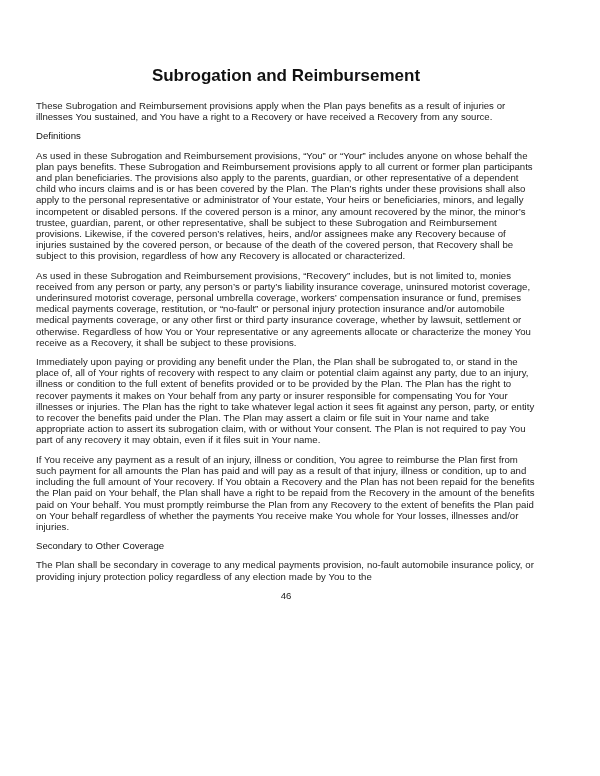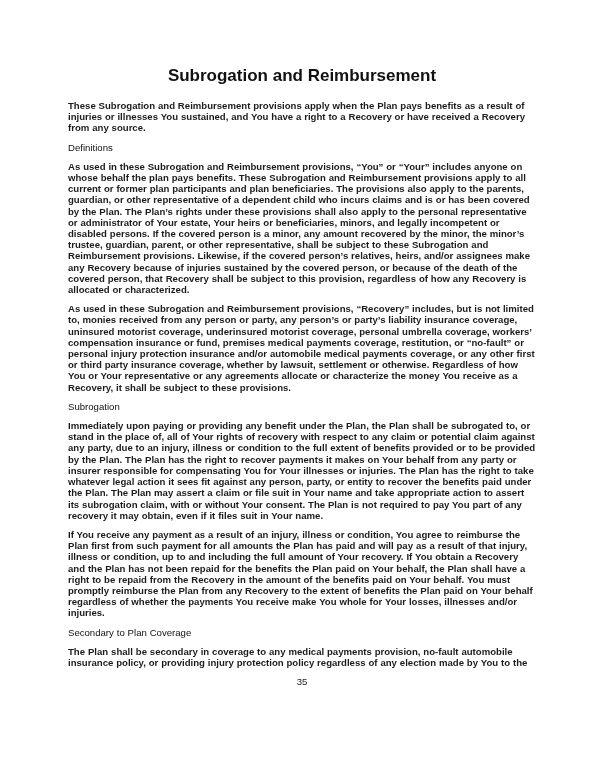--- a/index.html
+++ b/index.html
@@ -6,40 +6,39 @@
     margin: 0;
     padding: 0;
     background: #ffffff;
   }
   .page {
     position: relative;
     width: 600px;
     height: 776px;
     box-sizing: border-box;
     background: #ffffff;
-    padding: 66px 64px 0 68px;
+    padding: 66px 64px 0 36px;
     font-family: "Liberation Sans", "DejaVu Sans", sans-serif;
     color: #1c1c1c;
     -webkit-font-smoothing: antialiased;
   }
   .doc-title {
     font-size: 17px;
     line-height: 20px;
     font-weight: bold;
     text-align: center;
     margin: 0 0 14px 0;
     color: #111111;
   }
   .body-text, .section-heading {
     font-size: 9.6px;
     line-height: 11.2px;
     margin: 0 0 8px 0;
     text-align: left;
     word-spacing: 0.2px;
-    font-weight: bold;
   }
   .section-heading {
     font-weight: normal;
     color: #111111;
   }
   .page-number {
     font-size: 9.6px;
     line-height: 11.2px;
     text-align: center;
     margin-top: 8px;
@@ -53,26 +52,25 @@
   <h1 class="doc-title">Subrogation and Reimbursement</h1>
 
   <p class="body-text">These Subrogation and Reimbursement provisions apply when the Plan pays benefits as a result of injuries or illnesses You sustained, and You have a right to a Recovery or have received a Recovery from any source.</p>
 
   <h2 class="section-heading">Definitions</h2>
 
   <p class="body-text">As used in these Subrogation and Reimbursement provisions, “You” or “Your” includes anyone on whose behalf the plan pays benefits. These Subrogation and Reimbursement provisions apply to all current or former plan participants and plan beneficiaries. The provisions also apply to the parents, guardian, or other representative of a dependent child who incurs claims and is or has been covered by the Plan. The Plan’s rights under these provisions shall also apply to the personal representative or administrator of Your estate, Your heirs or beneficiaries, minors, and legally incompetent or disabled persons. If the covered person is a minor, any amount recovered by the minor, the minor’s trustee, guardian, parent, or other representative, shall be subject to these Subrogation and Reimbursement provisions. Likewise, if the covered person’s relatives, heirs, and/or assignees make any Recovery because of injuries sustained by the covered person, or because of the death of the covered person, that Recovery shall be subject to this provision, regardless of how any Recovery is allocated or characterized.</p>
 
   <p class="body-text">As used in these Subrogation and Reimbursement provisions, “Recovery” includes, but is not limited to, monies received from any person or party, any person’s or party’s liability insurance coverage, uninsured motorist coverage, underinsured motorist coverage, personal umbrella coverage, workers’ compensation insurance or fund, premises medical payments coverage, restitution, or “no-fault” or personal injury protection insurance and/or automobile medical payments coverage, or any other first or third party insurance coverage, whether by lawsuit, settlement or otherwise. Regardless of how You or Your representative or any agreements allocate or characterize the money You receive as a Recovery, it shall be subject to these provisions.</p>
 
-  <h2 class="section-heading">Subrogation</h2>
 
   <p class="body-text">Immediately upon paying or providing any benefit under the Plan, the Plan shall be subrogated to, or stand in the place of, all of Your rights of recovery with respect to any claim or potential claim against any party, due to an injury, illness or condition to the full extent of benefits provided or to be provided by the Plan. The Plan has the right to recover payments it makes on Your behalf from any party or insurer responsible for compensating You for Your illnesses or injuries. The Plan has the right to take whatever legal action it sees fit against any person, party, or entity to recover the benefits paid under the Plan. The Plan may assert a claim or file suit in Your name and take appropriate action to assert its subrogation claim, with or without Your consent. The Plan is not required to pay You part of any recovery it may obtain, even if it files suit in Your name.</p>
 
 
   <p class="body-text">If You receive any payment as a result of an injury, illness or condition, You agree to reimburse the Plan first from such payment for all amounts the Plan has paid and will pay as a result of that injury, illness or condition, up to and including the full amount of Your recovery. If You obtain a Recovery and the Plan has not been repaid for the benefits the Plan paid on Your behalf, the Plan shall have a right to be repaid from the Recovery in the amount of the benefits paid on Your behalf. You must promptly reimburse the Plan from any Recovery to the extent of benefits the Plan paid on Your behalf regardless of whether the payments You receive make You whole for Your losses, illnesses and/or injuries.</p>
 
-  <h2 class="section-heading">Secondary to Plan Coverage</h2>
+  <h2 class="section-heading">Secondary to Other Coverage</h2>
 
   <p class="body-text">The Plan shall be secondary in coverage to any medical payments provision, no-fault automobile insurance policy, or providing injury protection policy regardless of any election made by You to the</p>
 
-  <div class="page-number">35</div>
+  <div class="page-number">46</div>
 
 </div>
 
 </body></html>

